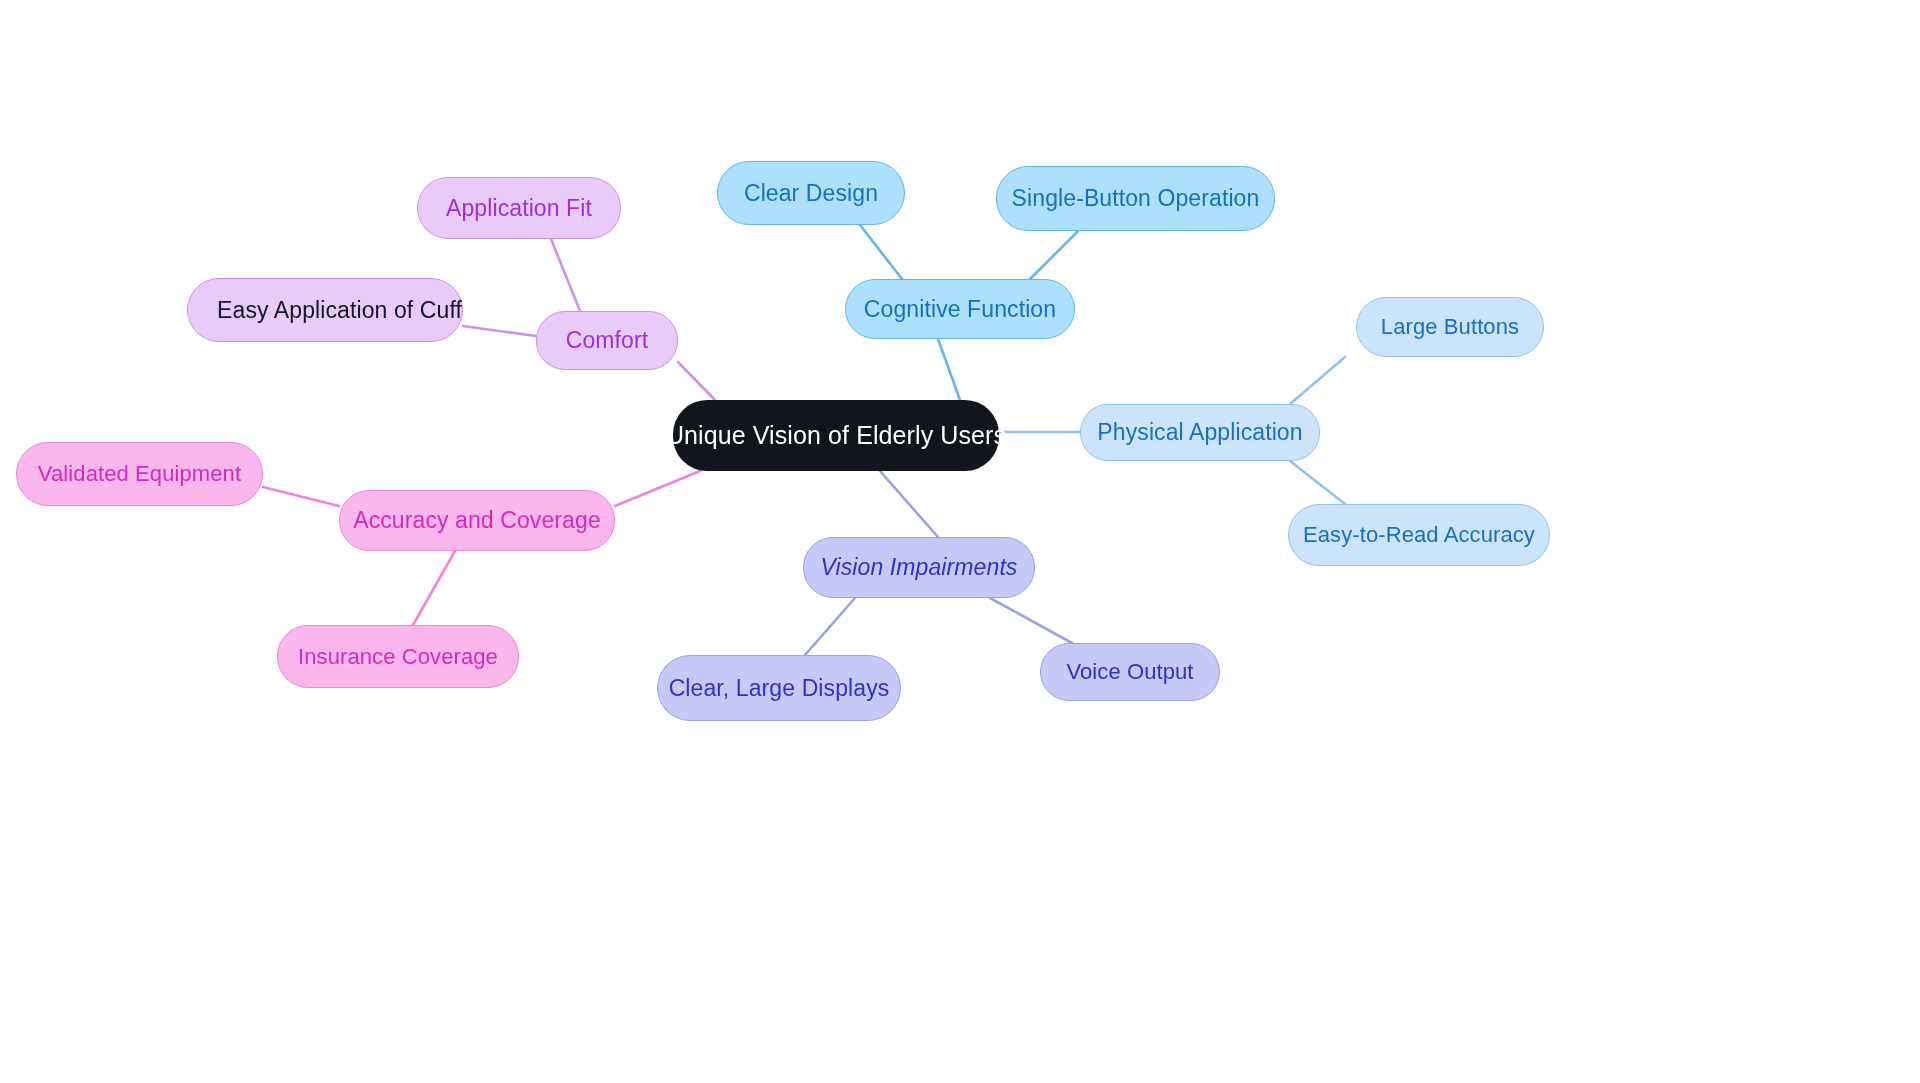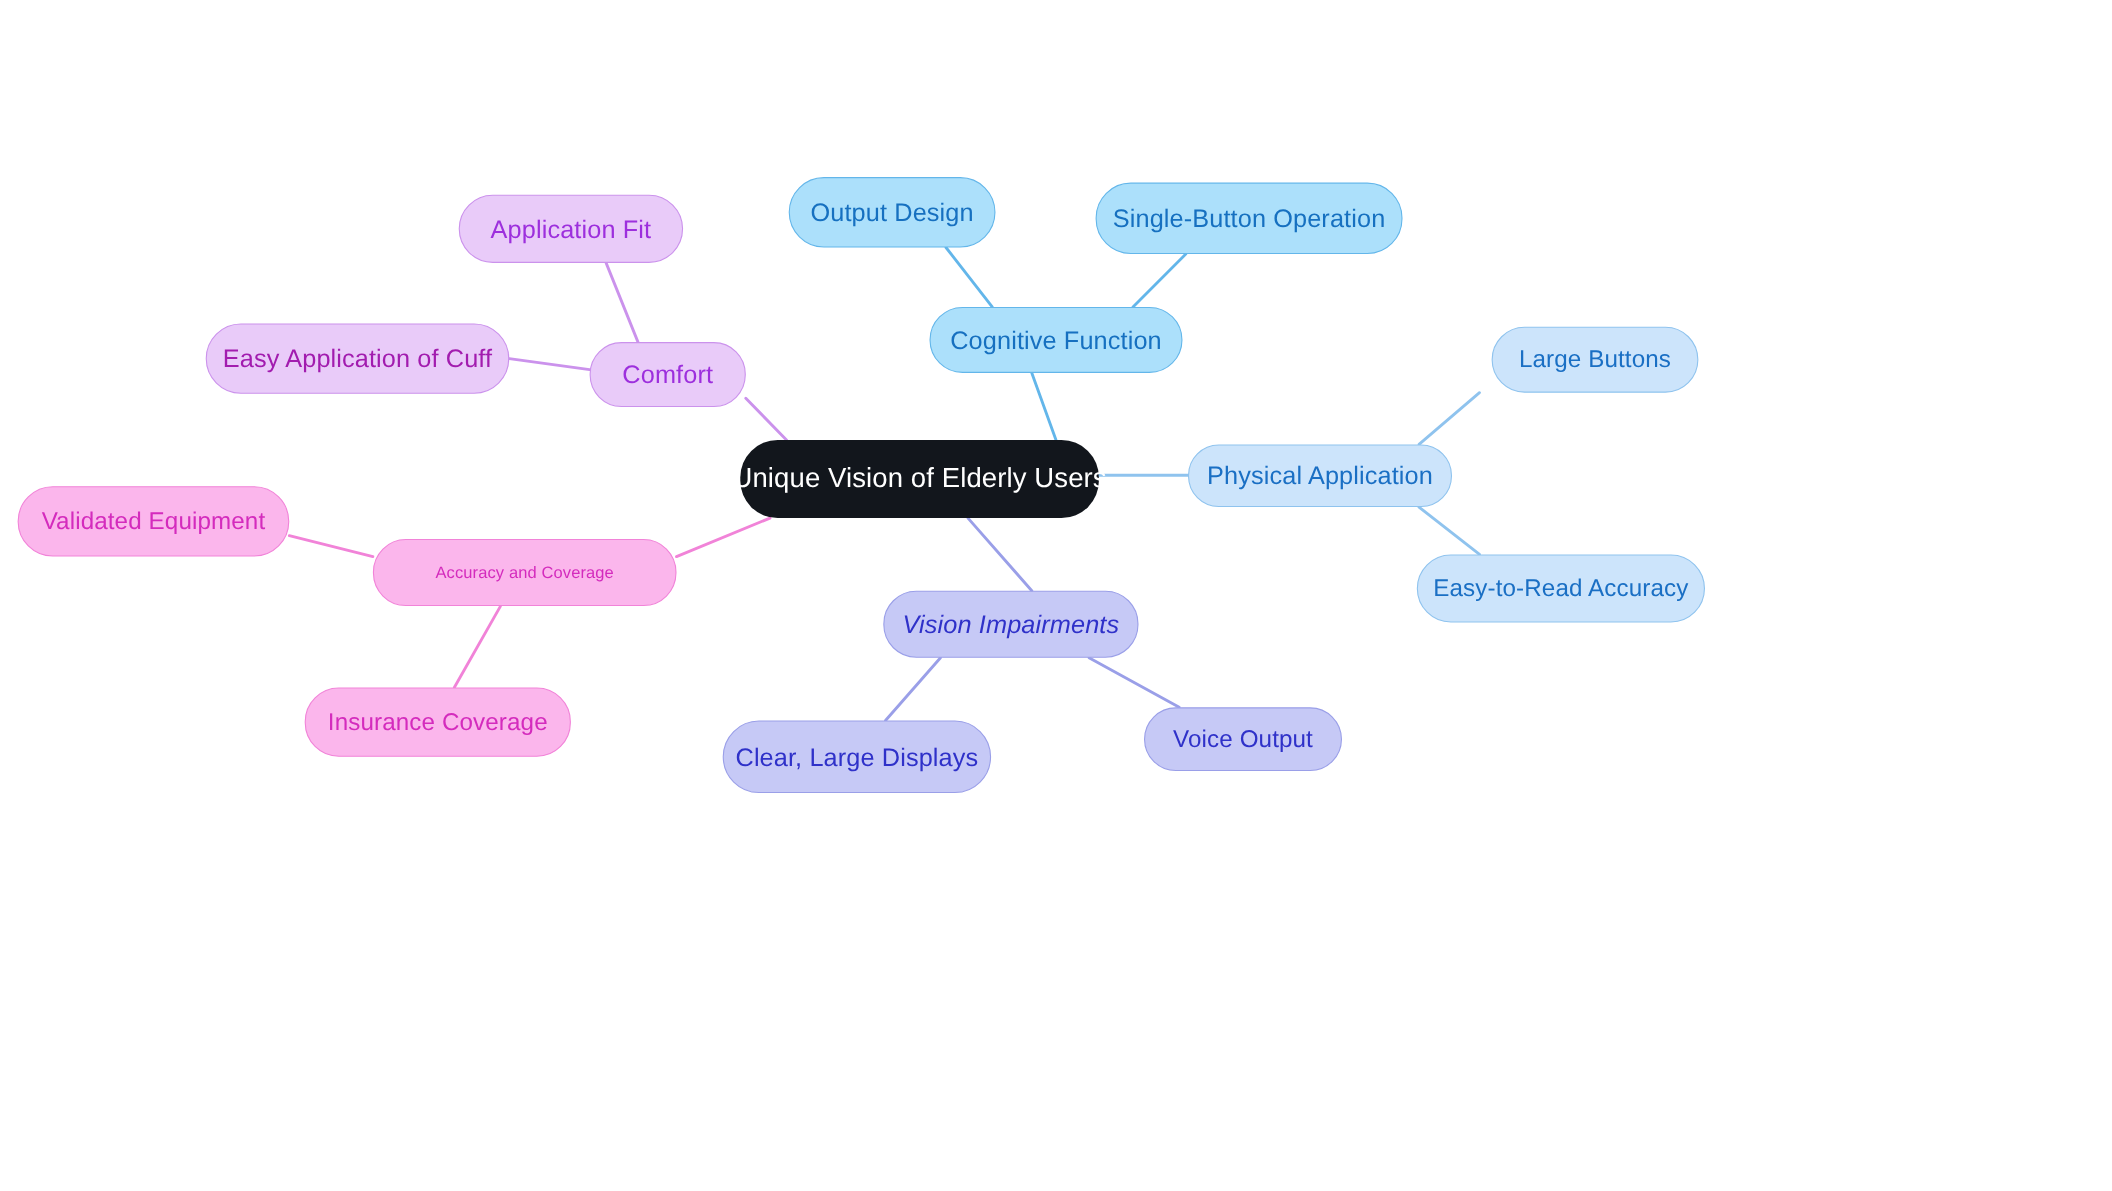--- a/index.html
+++ b/index.html
@@ -67,21 +67,21 @@
       <line x1="536" y1="336" x2="463" y2="326" stroke="#cb92ec" stroke-width="2.6" stroke-linecap="round"></line>
     </svg>
   <div id="node-layer">
       <div class="node root" style="left: 673px; top: 400px; width: 326px; height: 71px; border-radius: 34px; font-size: 25px;">
         <span>Unique Vision of Elderly Users</span>
       </div>
       <div class="node" style="left: 845px; top: 279px; width: 230px; height: 60px; border-radius: 30px; font-size: 23px; background: rgb(172, 224, 251); border-color: rgb(99, 182, 234); color: rgb(22, 112, 192);">
         <span>Cognitive Function</span>
       </div>
       <div class="node" style="left: 717px; top: 161px; width: 188px; height: 64px; border-radius: 32px; font-size: 23px; background: rgb(172, 224, 251); border-color: rgb(99, 182, 234); color: rgb(22, 112, 192);">
-        <span>Output Design</span>
+        <span>Clear Design</span>
       </div>
       <div class="node" style="left: 996px; top: 166px; width: 279px; height: 65px; border-radius: 32px; font-size: 23px; background: rgb(172, 224, 251); border-color: rgb(99, 182, 234); color: rgb(22, 112, 192);">
         <span>Single-Button Operation</span>
       </div>
       <div class="node" style="left: 1080px; top: 404px; width: 240px; height: 57px; border-radius: 28px; font-size: 23px; background: rgb(204, 228, 251); border-color: rgb(143, 195, 238); color: rgb(26, 111, 196);">
         <span>Physical Application</span>
       </div>
       <div class="node" style="left: 1356px; top: 297px; width: 188px; height: 60px; border-radius: 30px; font-size: 22px; background: rgb(204, 228, 251); border-color: rgb(143, 195, 238); color: rgb(26, 111, 196);">
         <span>Large Buttons</span>
       </div>
@@ -90,32 +90,32 @@
       </div>
       <div class="node" style="left: 803px; top: 537px; width: 232px; height: 61px; border-radius: 30px; font-size: 23px; background: rgb(198, 201, 246); border-color: rgb(154, 159, 232); color: rgb(47, 49, 201); font-style: italic;">
         <span>Vision Impairments</span>
       </div>
       <div class="node" style="left: 657px; top: 655px; width: 244px; height: 66px; border-radius: 33px; font-size: 23px; background: rgb(198, 201, 246); border-color: rgb(154, 159, 232); color: rgb(47, 49, 201);">
         <span>Clear, Large Displays</span>
       </div>
       <div class="node" style="left: 1040px; top: 643px; width: 180px; height: 58px; border-radius: 29px; font-size: 22px; background: rgb(198, 201, 246); border-color: rgb(154, 159, 232); color: rgb(47, 49, 201);">
         <span>Voice Output</span>
       </div>
-      <div class="node" style="left: 339px; top: 490px; width: 276px; height: 61px; border-radius: 30px; font-size: 15px; background: rgb(251, 182, 236); border-color: rgb(241, 131, 216); color: rgb(212, 43, 189);">
+      <div class="node" style="left: 339px; top: 490px; width: 276px; height: 61px; border-radius: 30px; font-size: 23px; background: rgb(251, 182, 236); border-color: rgb(241, 131, 216); color: rgb(212, 43, 189);">
         <span>Accuracy and Coverage</span>
       </div>
       <div class="node" style="left: 16px; top: 442px; width: 247px; height: 64px; border-radius: 32px; font-size: 22px; background: rgb(251, 182, 236); border-color: rgb(241, 131, 216); color: rgb(212, 43, 189);">
         <span>Validated Equipment</span>
       </div>
       <div class="node" style="left: 277px; top: 625px; width: 242px; height: 63px; border-radius: 31px; font-size: 22px; background: rgb(251, 182, 236); border-color: rgb(241, 131, 216); color: rgb(212, 43, 189);">
         <span>Insurance Coverage</span>
       </div>
       <div class="node" style="left: 536px; top: 311px; width: 142px; height: 59px; border-radius: 29px; font-size: 23px; background: rgb(233, 203, 249); border-color: rgb(203, 146, 236); color: rgb(157, 47, 221);">
         <span>Comfort</span>
       </div>
       <div class="node" style="left: 417px; top: 177px; width: 204px; height: 62px; border-radius: 31px; font-size: 23px; background: rgb(233, 203, 249); border-color: rgb(203, 146, 236); color: rgb(157, 47, 221);">
         <span>Application Fit</span>
       </div>
-      <div class="node" style="left: 187px; top: 294px; width: 276px; height: 64px; border-radius: 32px; font-size: 23px; background: rgb(233, 203, 249); border-color: rgb(203, 146, 236); color: #a21caf;">
+      <div class="node" style="left: 187px; top: 278px; width: 276px; height: 64px; border-radius: 32px; font-size: 23px; background: rgb(233, 203, 249); border-color: rgb(203, 146, 236); color: #0f172a; justify-content: flex-end;">
         <span>Easy Application of Cuff</span>
       </div>
     </div>
 </div>
 
 </body></html>

